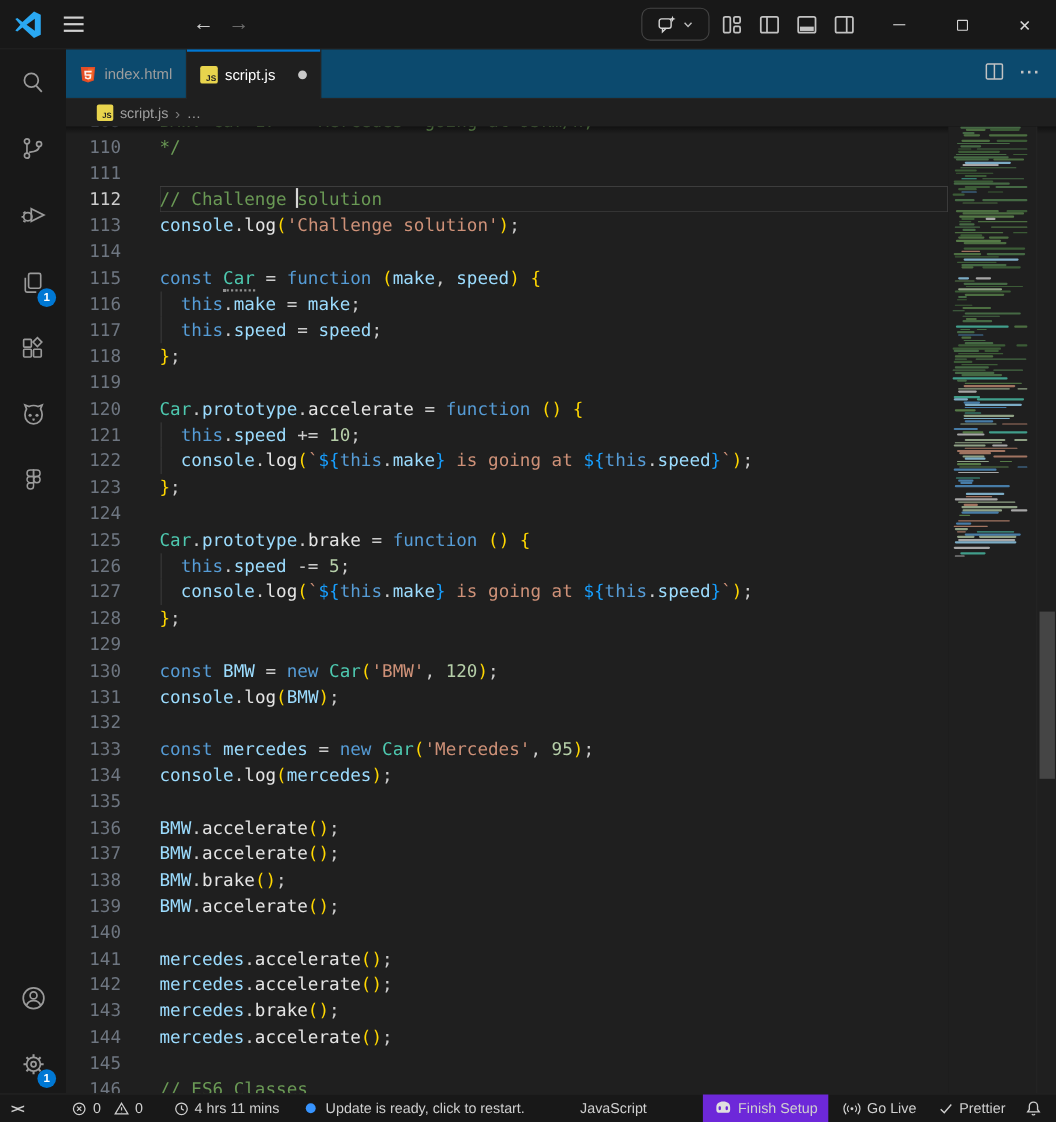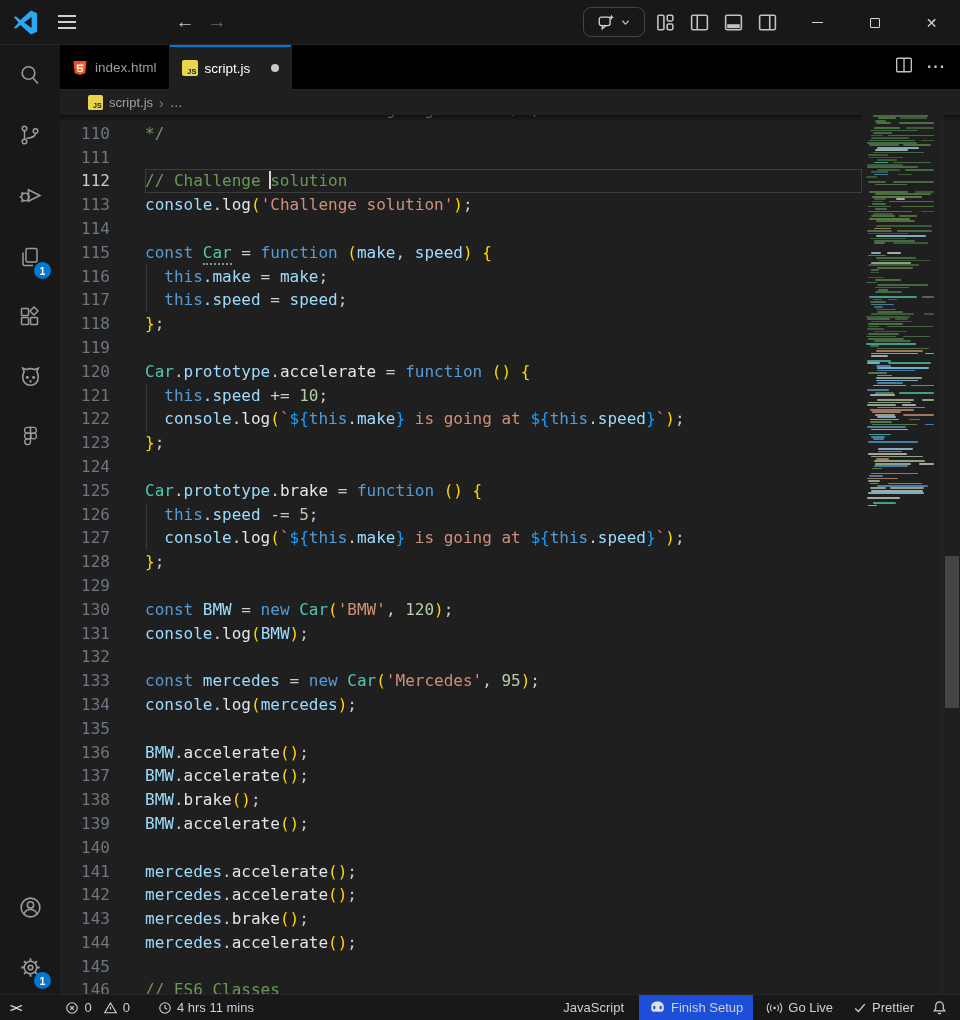--- a/index.html
+++ b/index.html
@@ -25,21 +25,21 @@
   .win-btn { width:57px; height:45px; display:flex; align-items:center; justify-content:center; color:#d6d6d6; }
   .min-glyph { width:11px; height:0; border-top:1.3px solid #d6d6d6; display:block; }
   .max-glyph { width:10px; height:10px; border:1.2px solid #d6d6d6; border-radius:1px; display:block; }
   .close-glyph { font-size:14px; }
   
   #activitybar { position:absolute; left:0; top:45px; width:60px; height:949px; background:#181818; }
   .act-item { position:absolute; left:0; width:60px; height:48px; display:flex; align-items:center; justify-content:center; color:#9a9a9a; }
   .act-item svg { display:block; }
   .badge { position:absolute; right:9px; bottom:2px; min-width:17px; height:17px; border-radius:9px; background:#0078d4; color:#fff; font-size:10.5px; font-weight:bold; display:flex; align-items:center; justify-content:center; }
   
-  #tabbar { position:absolute; left:60px; top:45px; width:900px; height:45px; background:#000000; border-bottom:1px solid #252525; display:flex; }
+  #tabbar { position:absolute; left:60px; top:45px; width:900px; height:45px; background:#0c4a6e; border-bottom:1px solid #252525; display:flex; }
   .tab { height:45px; display:flex; align-items:center; gap:7px; padding:0 12px; font-size:13.5px; color:#9d9d9d; border-right:1px solid #252525; position:relative; }
   .tab.active { background:#1f1f1f; color:#ffffff; height:46px; }
   .tab.active::before { content:""; position:absolute; left:0; top:0; right:0; height:2px; background:#0078d4; }
   .mod-dot { width:8px; height:8px; border-radius:50%; background:#c9c9c9; margin-left:14px; }
   .tab-pad { flex:1; }
   .editor-actions { display:flex; align-items:center; gap:14px; padding-right:14px; color:#c3c3c3; }
   
   #breadcrumb { position:absolute; left:60px; top:90px; width:900px; height:25px; background:#1f1f1f; display:flex; align-items:center; gap:6px; padding-left:28px; font-size:13px; color:#a0a0a0; }
   .crumb-chev { color:#7c7c7c; font-size:14px; }
   
@@ -61,21 +61,21 @@
   #minimap { position:absolute; left:862px; top:115px; width:80px; height:879px; background:#1f1f1f; overflow:hidden; }
   .mm-bar { position:absolute; height:1.7px; border-radius:1px; opacity:.75; }
   #scrollbar { position:absolute; left:942px; top:115px; width:18px; height:879px; border-left:1px solid #262626; }
   #scroll-thumb { position:absolute; left:2px; width:14px; top:441px; height:152px; background:#5a5a5a; opacity:.65; }
   
   #statusbar { position:absolute; left:0; top:994px; width:960px; height:26px; background:#181818; border-top:1px solid #252525; display:flex; align-items:center; font-size:13px; color:#cfcfcf; }
   .sb-item { display:flex; align-items:center; gap:5px; padding:0 7px; height:26px; white-space:nowrap; }
   .sb-left { display:flex; align-items:center; }
   .sb-right { display:flex; align-items:center; margin-left:auto; padding-right:6px; }
   .sb-remote { font-family:"DejaVu Sans Mono",monospace; font-size:12px; font-weight:bold; letter-spacing:-2px; padding:0 12px 0 10px; }
-  .sb-prominent { background:#1d4ed8; }
+  .sb-prominent { background:#6d28d9;margin-left:36px; }
   .upd-dot { width:9px; height:9px; border-radius:50%; background:#3794ff; margin-right:4px; }
   .sb-gap { width:26px; }
   svg { overflow:visible; }
 </style>
 </head>
 <body>
 
 <div id="app">
 
   <div id="titlebar">
@@ -457,20 +457,24 @@
       </div>
       <div class="sb-gap" style="width:14px"></div>
       <div class="sb-item">
         <svg width="14" height="14" viewBox="0 0 16 16" fill="none" stroke="#cfcfcf" stroke-width="1.3">
             <circle cx="8" cy="8" r="6"></circle>
             <path d="M8 4.6 V8 l2.4 1.5"></path>
           </svg>
         <span>4 hrs 11 mins</span>
       </div>
       <div class="sb-gap" style="width:10px"></div>
+      <div class="sb-item">
+        <span class="upd-dot"></span>
+        <span>Update is ready, click to restart.</span>
+      </div>
     </div>
     <div class="sb-right">
       <div class="sb-item">
         <span>JavaScript</span>
       </div>
       <div class="sb-gap" style="width:8px"></div>
       <div class="sb-item sb-prominent" style="padding:0 10px">
         <svg width="17" height="17" viewBox="0 0 16 16" fill="#e0e0e0" fill-rule="evenodd">
             <path d="M8 2.3 c3.7 0 5.9 1.9 5.9 4.8 v2.3 c0 1.6-1.1 2.5-2.6 2.5 H4.7 c-1.5 0-2.6-.9-2.6-2.5 V7.1 c0-2.9 2.2-4.8 5.9-4.8 z M5 6.3 c-.6 0-1 .4-1 1 v1.4 c0 .6 .4 1 1 1 s1-.4 1-1 V7.3 c0-.6-.4-1-1-1 z M11 6.3 c-.6 0-1 .4-1 1 v1.4 c0 .6 .4 1 1 1 s1-.4 1-1 V7.3 c0-.6-.4-1-1-1 z"></path>
           </svg>

